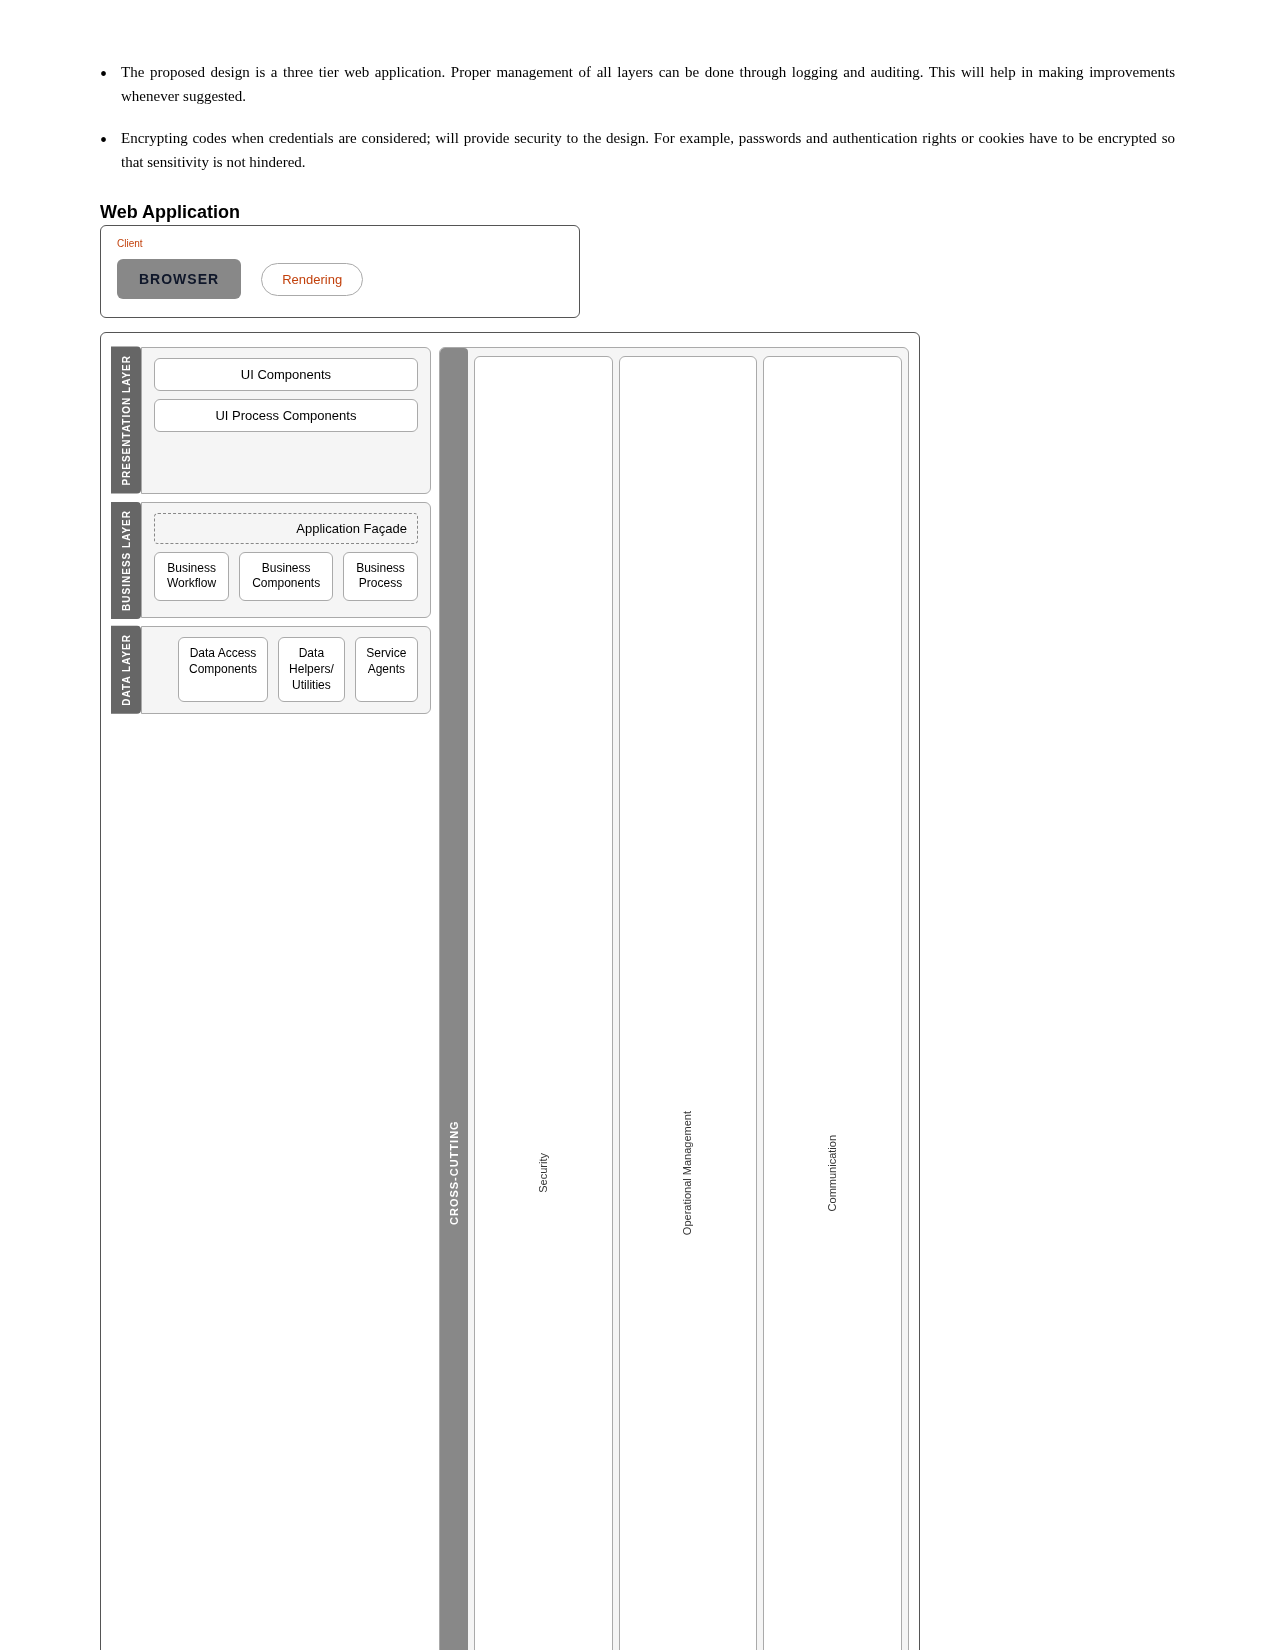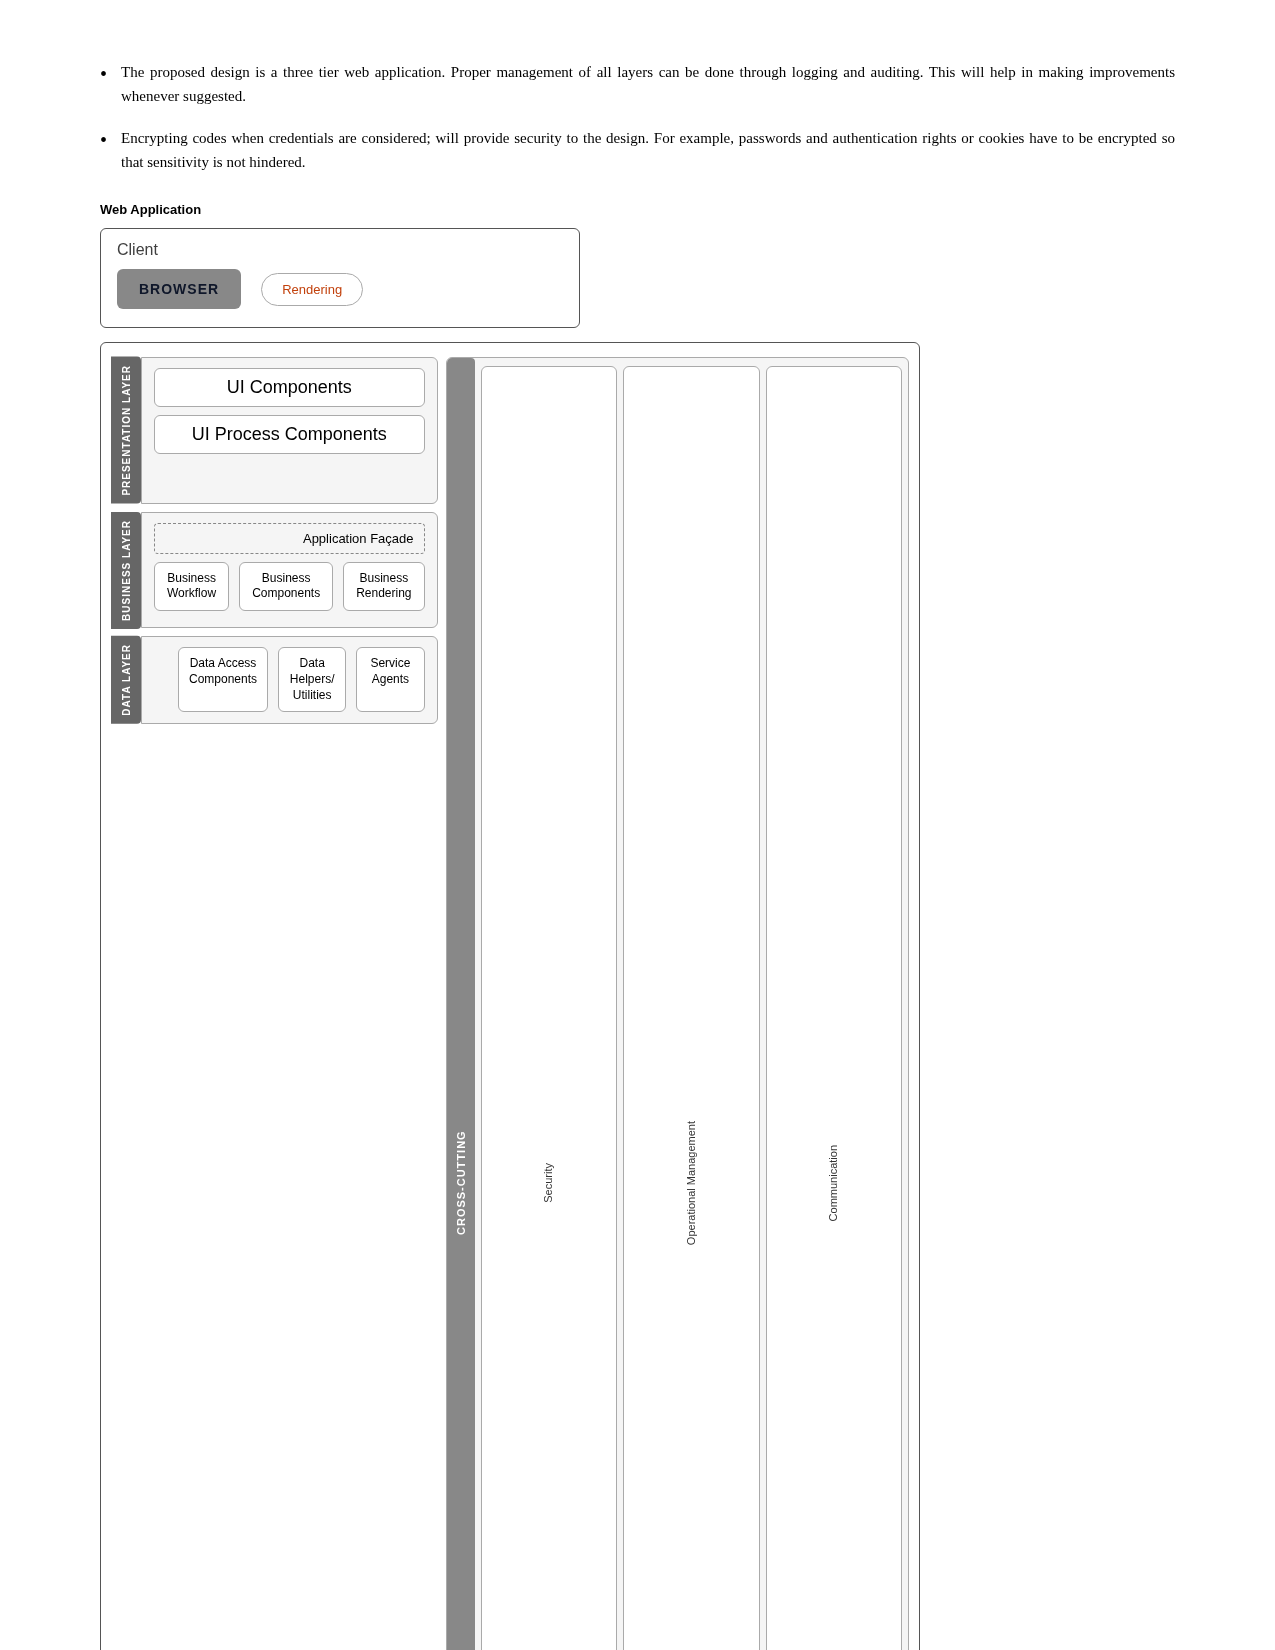--- a/index.html
+++ b/index.html
@@ -32,40 +32,40 @@
     .bullet-text {
       flex: 1;
     }
 
     
     .diagram-container {
       margin: 18px 0 10px 0;
       width: 100%;
     }
     .diagram-title {
-      font-size: 13px;
+      font-size: 18px;
       font-weight: bold;
-      margin-bottom: 11px;
+      margin-bottom: 2px;
       font-family: Arial, sans-serif;
     }
 
     
     .client-box {
       border: 1.5px solid #555;
       border-radius: 6px;
       padding: 12px 16px 18px 16px;
       width: 480px;
       margin-bottom: 14px;
       background: #fff;
       position: relative;
     }
     .client-label {
       font-family: Arial, sans-serif;
-      font-size: 16px;
-      color: #404040;
+      font-size: 10px;
+      color: #c2410c;
       margin-bottom: 10px;
     }
     .browser-row {
       display: flex;
       align-items: center;
       gap: 20px;
     }
     .browser-box {
       background: #888;
       color: #0f172a;
@@ -149,21 +149,21 @@
     .pres-components {
       display: flex;
       flex-direction: column;
       gap: 8px;
     }
     .ui-comp-box {
       border: 1.5px solid #aaa;
       border-radius: 6px;
       padding: 8px 14px;
       font-family: Arial, sans-serif;
-      font-size: 18px;
+      font-size: 13px;
       text-align: center;
       background: #fff;
     }
 
     
     .biz-facade {
       border: 1.5px dashed #888;
       border-radius: 4px;
       padding: 7px 10px;
       text-align: right;
@@ -302,21 +302,21 @@
           </div>
         </div>
 
         <div class="layer-row">
           <div class="layer-label-box">BUSINESS LAYER</div>
           <div class="layer-content-box">
             <div class="biz-facade">Application Façade</div>
             <div class="biz-items">
               <div class="biz-item-box">Business Workflow</div>
               <div class="biz-item-box">Business Components</div>
-              <div class="biz-item-box">Business Rendering</div>
+              <div class="biz-item-box">Business Process</div>
             </div>
           </div>
         </div>
 
         <div class="layer-row">
           <div class="layer-label-box">DATA LAYER</div>
           <div class="layer-content-box">
             <div class="data-items">
               <div class="data-item-box">Data Access Components</div>
               <div class="data-item-box">Data Helpers/ Utilities</div>

